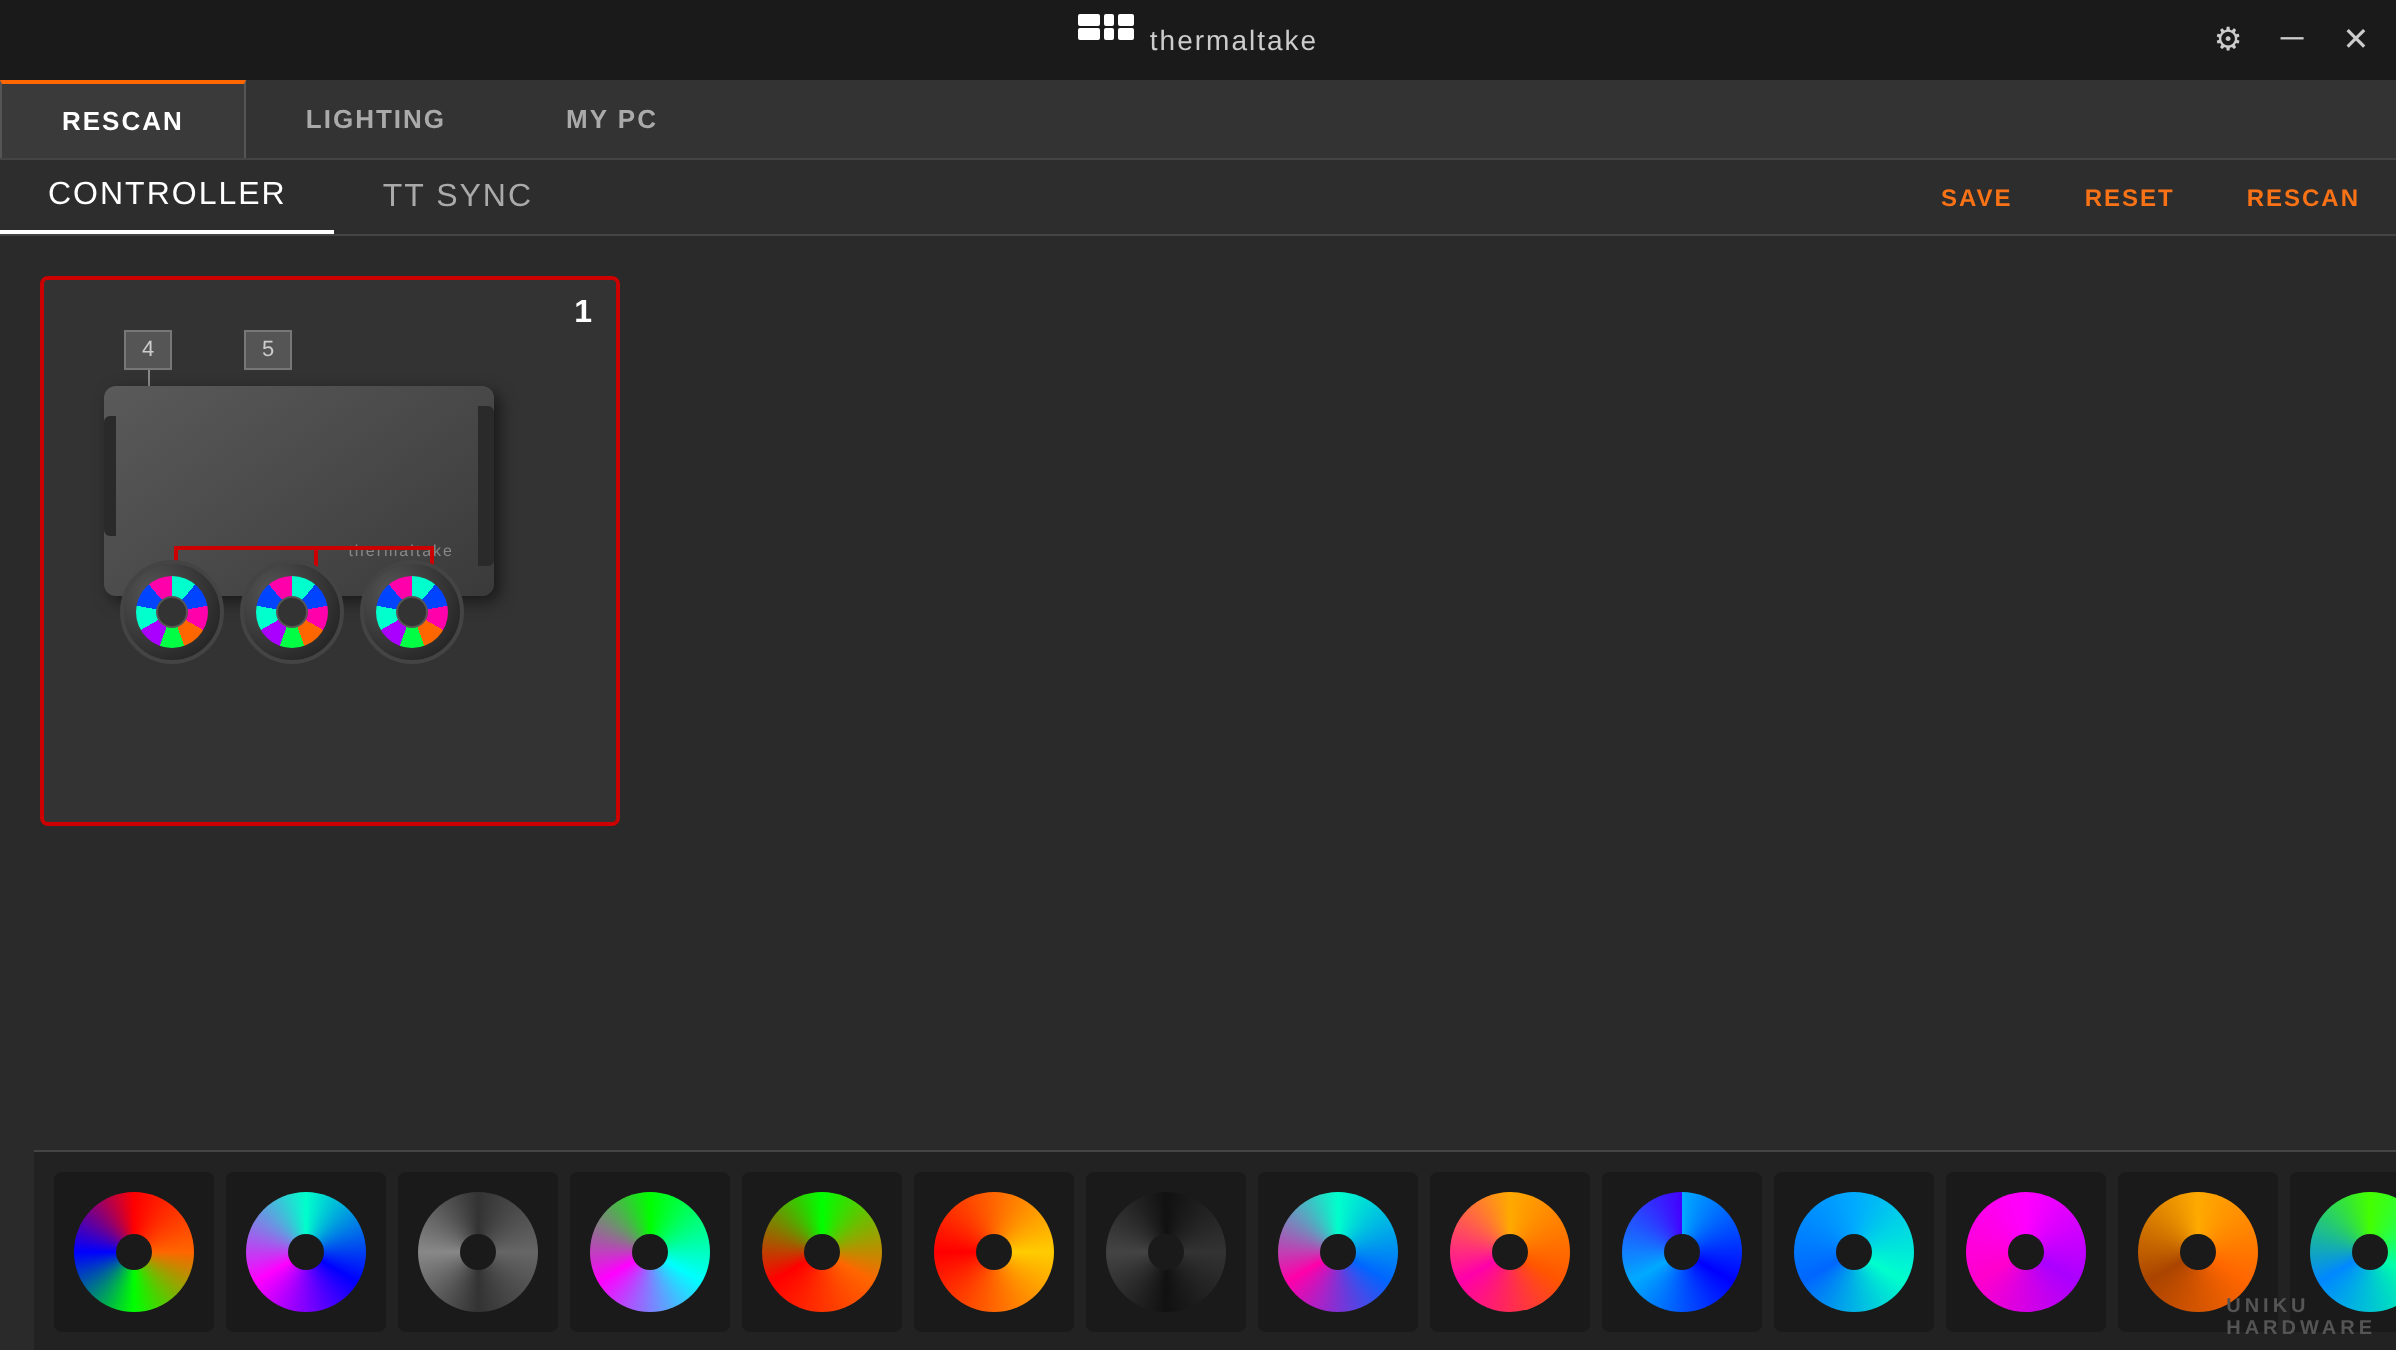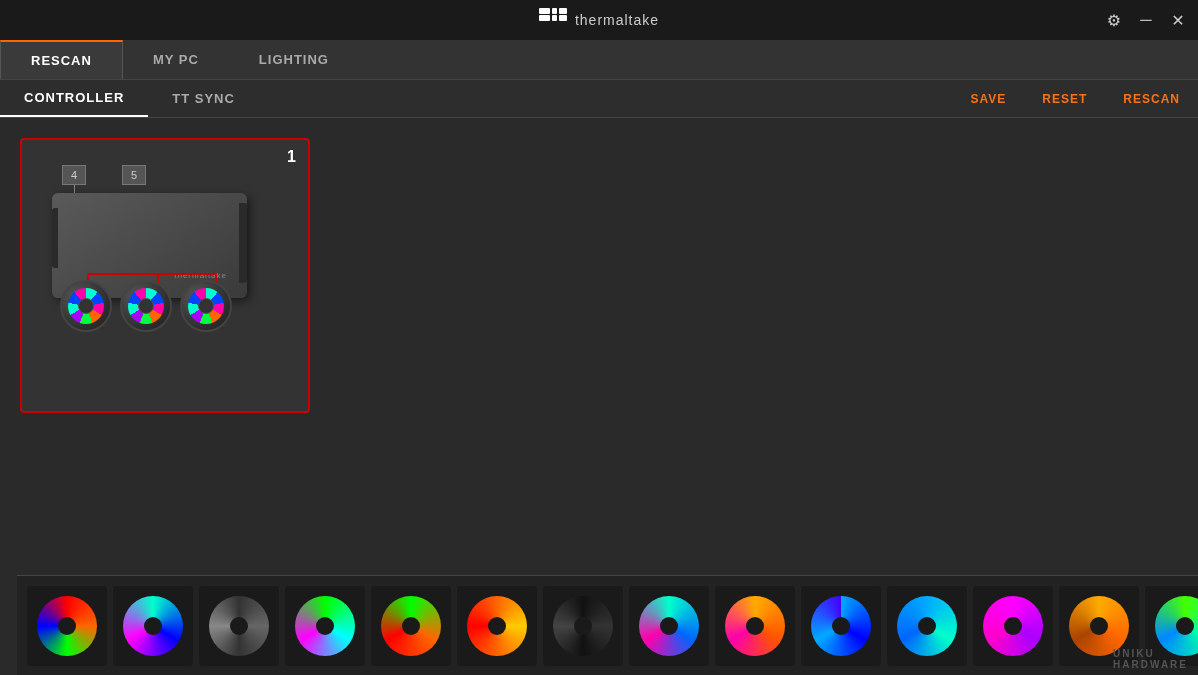--- a/index.html
+++ b/index.html
@@ -92,22 +92,22 @@
       display: flex;
       align-items: center;
       border-bottom: 1px solid #444;
       position: relative;
     }
     .sub-tab {
       padding: 0 24px;
       height: 100%;
       display: flex;
       align-items: center;
-      font-size: 13px;
-      font-weight: bold;
+      font-size: 16px;
+      font-weight: normal;
       color: #aaa;
       cursor: pointer;
       letter-spacing: 1px;
     }
     .sub-tab.active {
       color: #fff;
       border-bottom: 2px solid #fff;
     }
     .sub-tab-actions {
       position: absolute;
@@ -414,22 +414,22 @@
   </div>
   <div class="window-controls">
     <span class="window-btn">⚙</span>
     <span class="window-btn">─</span>
     <span class="window-btn">✕</span>
   </div>
 </div>
 
 <div id="nav-tabs">
   <div class="nav-tab active">RESCAN</div>
+  <div class="nav-tab">LIGHTING</div>
   <div class="nav-tab">MY PC</div>
-  <div class="nav-tab">LIGHTING</div>
 </div>
 
 <div id="sub-tabs">
   <div class="sub-tab active">CONTROLLER</div>
   <div class="sub-tab">TT SYNC</div>
   <div class="sub-tab-actions">
     <span class="sub-tab-action-btn">SAVE</span>
     <span class="sub-tab-action-btn">RESET</span>
     <span class="sub-tab-action-btn">RESCAN</span>
   </div>

